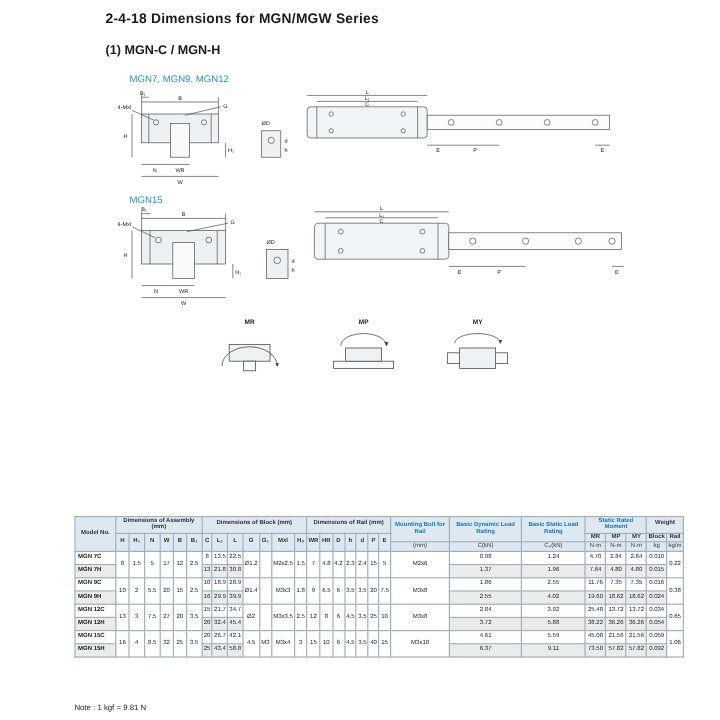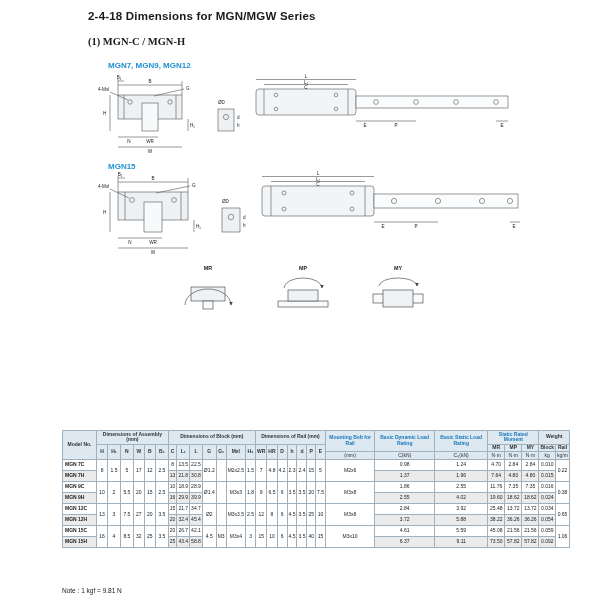--- a/index.html
+++ b/index.html
@@ -1,21 +1,21 @@
 <!DOCTYPE html>
 <html><head>
 <meta charset="utf-8">
 <style>
   html,body{margin:0;padding:0;background:#fff;}
   .page{position:relative;width:600px;height:600px;background:#fff;overflow:hidden;
         font-family:"Liberation Sans",sans-serif;color:#1a1a1a;}
   .abs{position:absolute;}
   .title{left:88px;top:10px;font-size:11.5px;font-weight:bold;letter-spacing:.2px;}
-  .subtitle{left:88px;top:36px;font-size:10.5px;font-weight:bold;font-family:Liberation Serif, serif;}
-  .series-label{font-size:8px;font-weight:bold;color:#2193cf;}
+  .subtitle{left:88px;top:36px;font-size:10.5px;font-weight:bold;}
+  .series-label{font-size:8px;font-weight:normal;color:#2193cf;}
   .lbl1{left:108px;top:61px;}
   .lbl2{left:108px;top:162px;}
   .svg1{left:98px;top:73px;}
   .svg2{left:98px;top:168px;}
   .svgm{left:168px;top:261px;}
   svg text{font-family:"Liberation Sans",sans-serif;font-size:4.6px;fill:#222;stroke:none;}
   svg .mlabel{font-size:5.4px;font-weight:bold;}
   .tablewrap{left:62px;top:430px;width:508px;}
   table{border-collapse:collapse;width:508px;font-size:5px;}
   th,td{border:0.5px solid #9fb0bf;padding:0.5px 1px;text-align:center;vertical-align:middle;line-height:1.15;}

